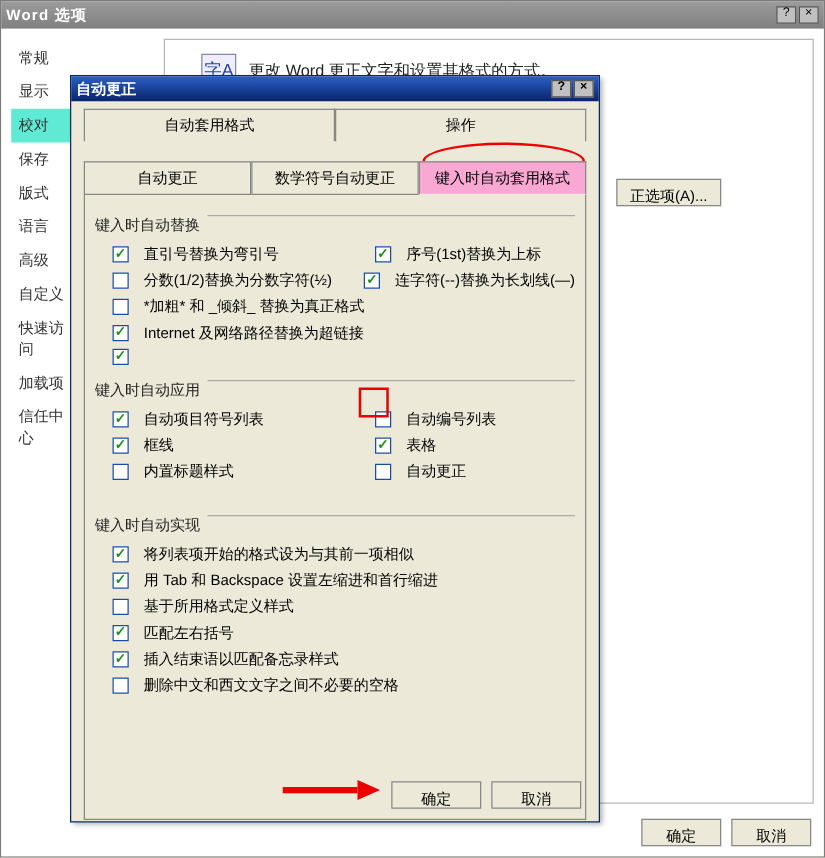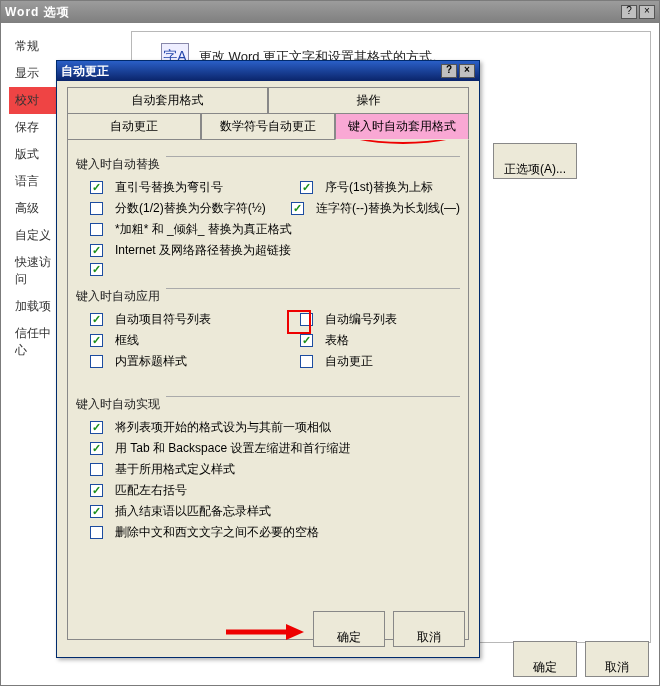--- a/index.html
+++ b/index.html
@@ -7,39 +7,39 @@
 
 .outer-window { position: absolute; top: 0; left: 0; width: 660px; height: 686px; border: 1px solid #7b7b7b; background: #ece9d8; }
 .outer-titlebar { height: 22px; background: linear-gradient(#9c9c9c, #7f7f7f); display: flex; align-items: center; padding: 0 4px; color: #fff; justify-content: space-between; }
 .outer-titlebar .title { font-weight: bold; letter-spacing: 1px; }
 .win-buttons { display: flex; gap: 2px; }
 .win-btn { width: 16px; height: 14px; background: #c0c0c0; border: 1px solid #555; font-size: 10px; line-height: 10px; text-align: center; cursor: pointer; color: #000; }
 
 .outer-body { position: absolute; top: 22px; left: 0; right: 0; bottom: 0; background: #fff; }
 .sidebar { position: absolute; top: 10px; left: 8px; width: 55px; }
 .sidebar-item { padding: 5px 6px; cursor: pointer; color: #333; }
-.sidebar-item.selected { background: #ef4444; }
+.sidebar-item.selected { background: #5eead4; }
 
 .heading-row { position: absolute; top: 20px; left: 160px; display: flex; align-items: center; gap: 10px; }
 .heading-icon { width: 28px; height: 28px; border: 1px solid #88a; background: #eef; display: flex; align-items: center; justify-content: center; font-size: 14px; color: #24a; }
 .heading-text { font-size: 13px; color: #222; }
 
 .content-frame { position: absolute; top: 8px; left: 130px; right: 8px; bottom: 42px; border: 1px solid #b8b8b8; background: #fff; }
 .outer-buttons { position: absolute; bottom: 8px; right: 10px; display: flex; gap: 8px; }
-.btn { min-width: 64px; height: 22px; background: #ece9d8; border: 1px solid #888; cursor: pointer; font-size: 12px; padding: 17px 10px; }
+.btn { min-width: 64px; height: 22px; background: #ece9d8; border: 1px solid #888; cursor: pointer; font-size: 12px; padding: 5px 10px; }
 
 .inner-window { position: absolute; top: 60px; left: 56px; width: 424px; height: 598px; border: 1px solid #002a6c; background: #ece9d8; box-shadow: 2px 2px 4px rgba(0,0,0,0.3); }
 .inner-titlebar { height: 20px; background: linear-gradient(#2a5fc7, #0a246a); display: flex; align-items: center; justify-content: space-between; padding: 0 4px; color: #fff; font-weight: bold; }
 
 .inner-body { position: absolute; top: 20px; left: 0; right: 0; bottom: 0; padding: 6px 10px 10px 10px; }
 
 .tab-row-top { display: flex; border-bottom: 1px solid #888; margin-bottom: -1px; }
 .tab-row-bottom { display: flex; }
 .tab { flex: 1; text-align: center; padding: 4px 0; border: 1px solid #888; background: #ece9d8; cursor: pointer; position: relative; }
-.tab-row-top .tab { border-bottom: none; margin-bottom: 0; }
+.tab-row-top .tab { border-bottom: none; margin-bottom: 16px; }
 .tab.active { background: #f9a8d4; border-bottom: 1px solid #ece9d8; z-index: 2; }
 .tab-content { border: 1px solid #888; border-top: none; background: #ece9d8; padding: 10px 8px 8px 8px; height: 500px; position: relative; }
 
 .group-label { color: #222; margin: 6px 0 4px 0; display: flex; align-items: flex-start; }
 .group-label .line { flex: 1; height: 1px; background: #aaa; margin-left: 6px; }
 
 .check-row { display: flex; padding: 2px 0 2px 14px; }
 .check-col { display: flex; align-items: center; gap: 12px; }
 .left-col { width: 210px; }
 .chk { width: 13px; height: 13px; border: 1px solid #1c4ca0; background: #fff; display: inline-flex; align-items: center; justify-content: center; cursor: pointer; flex-shrink: 0; }

